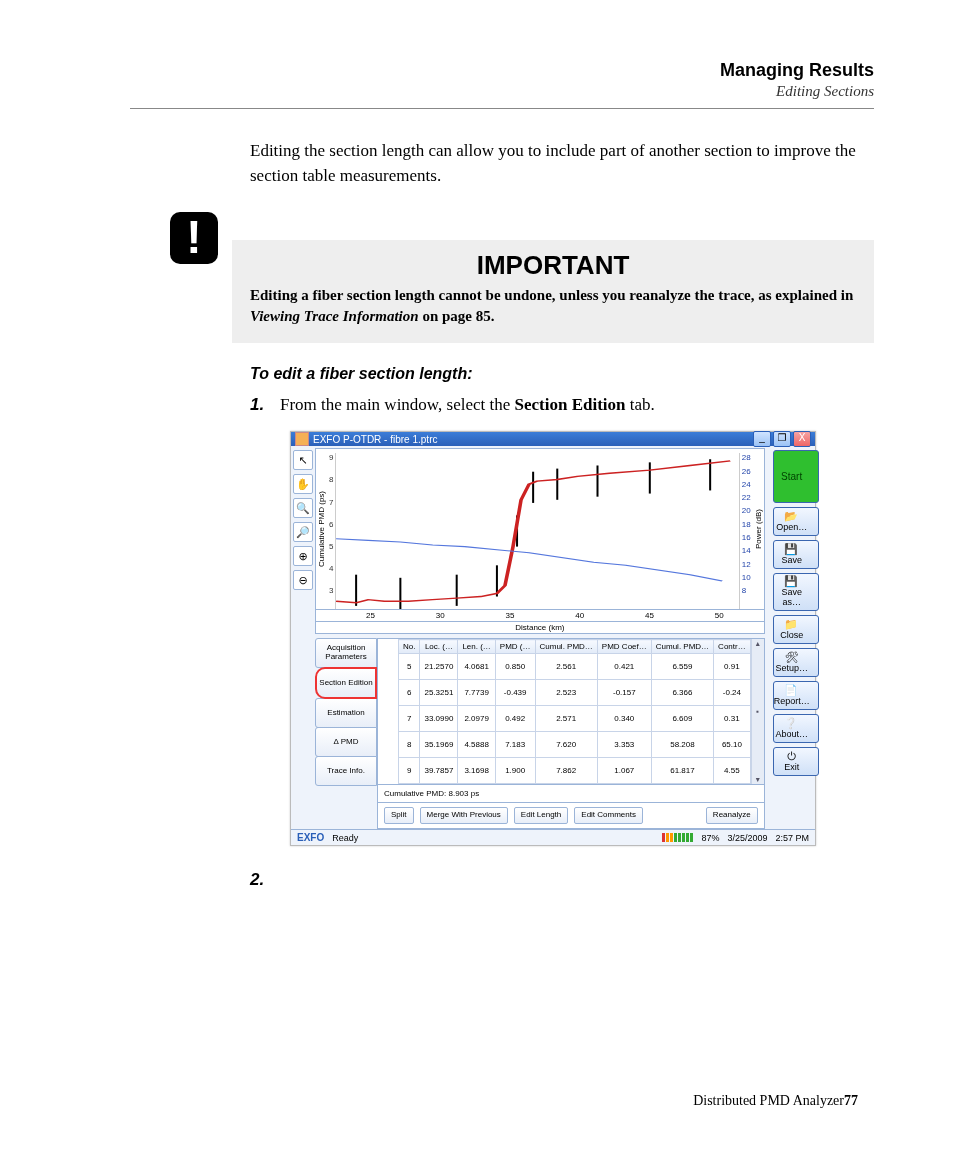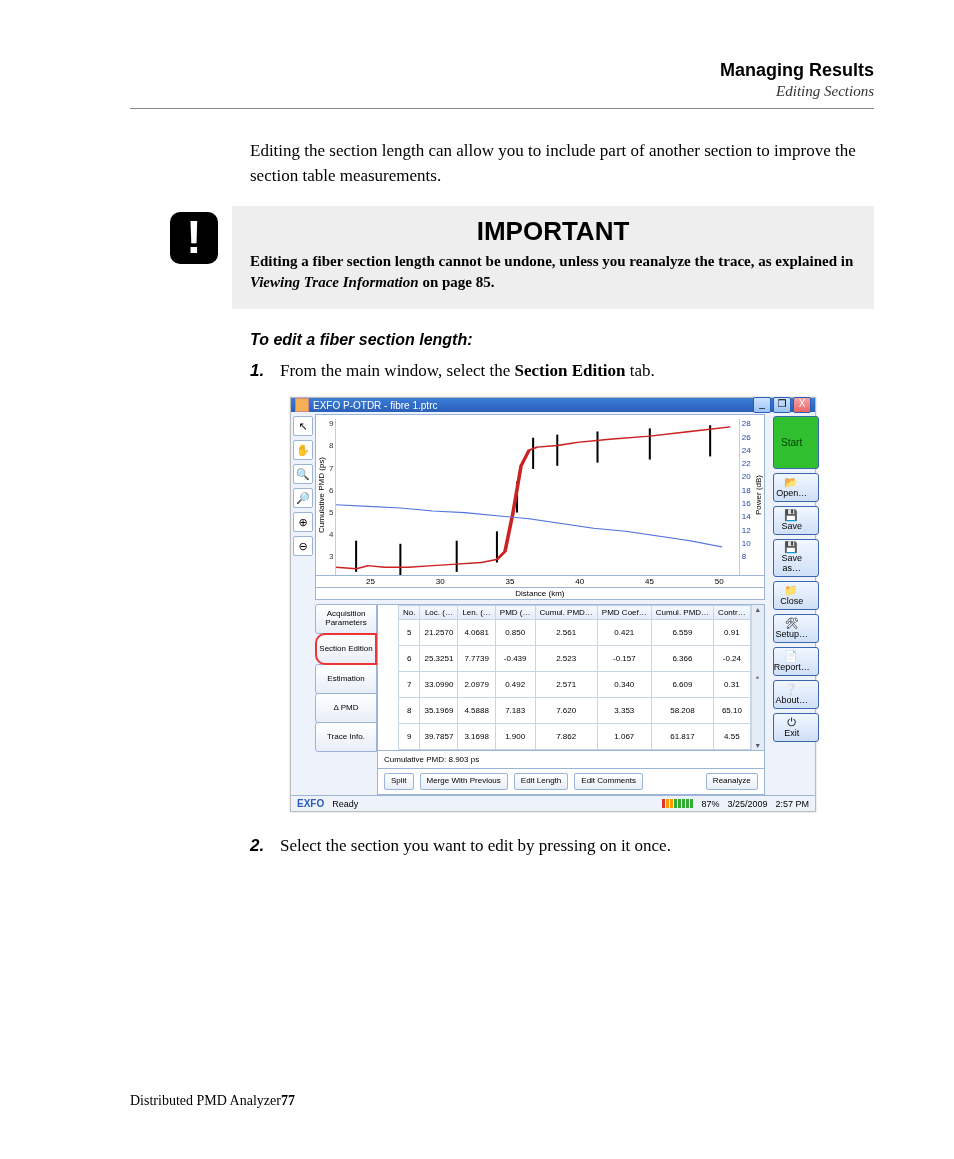--- a/index.html
+++ b/index.html
@@ -66,20 +66,21 @@
     text-align: center;
     line-height: 50px;
     flex: 0 0 48px;
     margin-right: 14px;
     margin-top: 6px;
   }
   .important-box {
     background: #eee;
     padding: 10px 18px 16px 18px;
     flex: 1;
+    margin-top: 34px;
   }
   .important-title {
     font-family: Arial, Helvetica, sans-serif;
     font-weight: bold;
     font-size: 26px;
     text-align: center;
     font-variant: small-caps;
     margin-bottom: 4px;
   }
   .important-body {
@@ -292,22 +293,22 @@
   .statusbar .brand { color:#2a5fb8; font-weight:bold; font-size:10px; }
   .statusbar .flex { flex:1; }
   .battery {
     display:inline-flex; align-items:center; gap:1px;
   }
   .battery .cell { width:3px;height:9px;background:#3a3;}
   .battery .cell.o{background:#f90;}
   .battery .cell.r{background:#d33;}
   .footer {
     position:absolute;
-    left:130px; right:88px; bottom:50px;
-    display:flex; justify-content:flex-start;
+    left:130px; right:96px; bottom:50px;
+    display:flex; justify-content:flex-end;
     font-family: Georgia, serif;
     font-size:14px;
   }
   .footer .pg { font-weight:bold; }
 </style>
 </head>
 <body>
 
 <div class="page">
   <div class="header-block">
@@ -563,20 +564,19 @@
           <span class="cell"></span>
       </span>
       <span>87%</span>
       <span>3/25/2009</span>
       <span>2:57 PM</span>
     </div>
   </div>
 
   <div class="step">
     <div class="step-num">2.</div>
-    <div>Select the section you want to edit by pressing on it once.</div>
   </div>
 </div>
 
 <div class="footer">
   <span>Distributed PMD Analyzer</span>
   <span class="pg">77</span>
 </div>
 
 </body></html>

